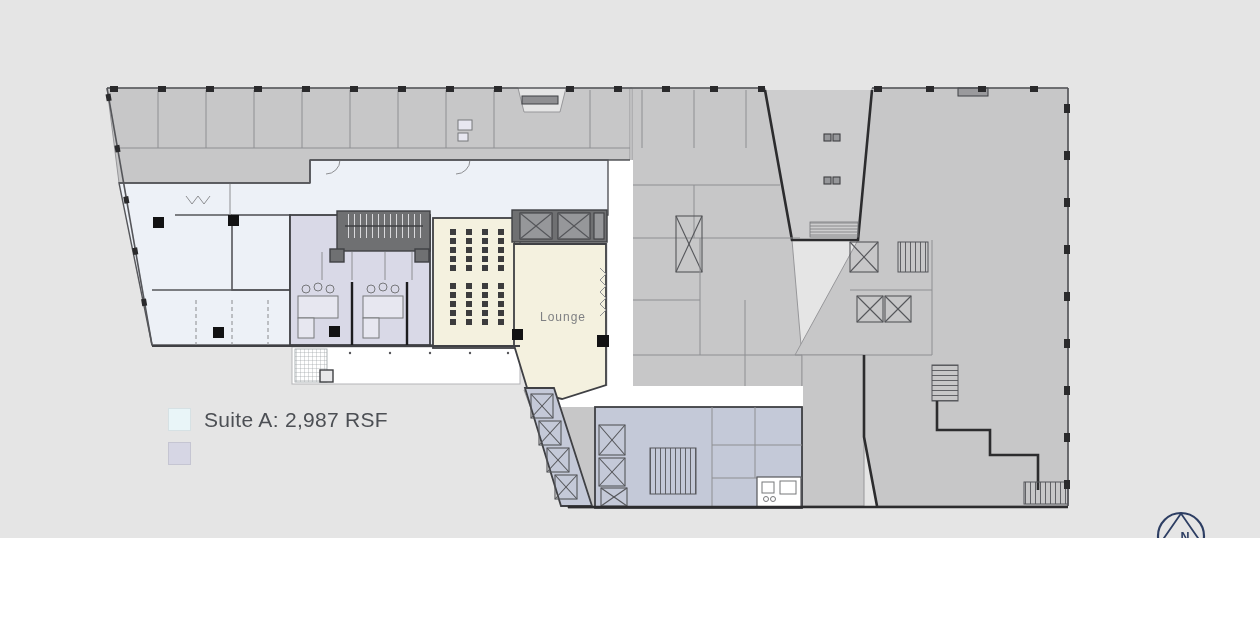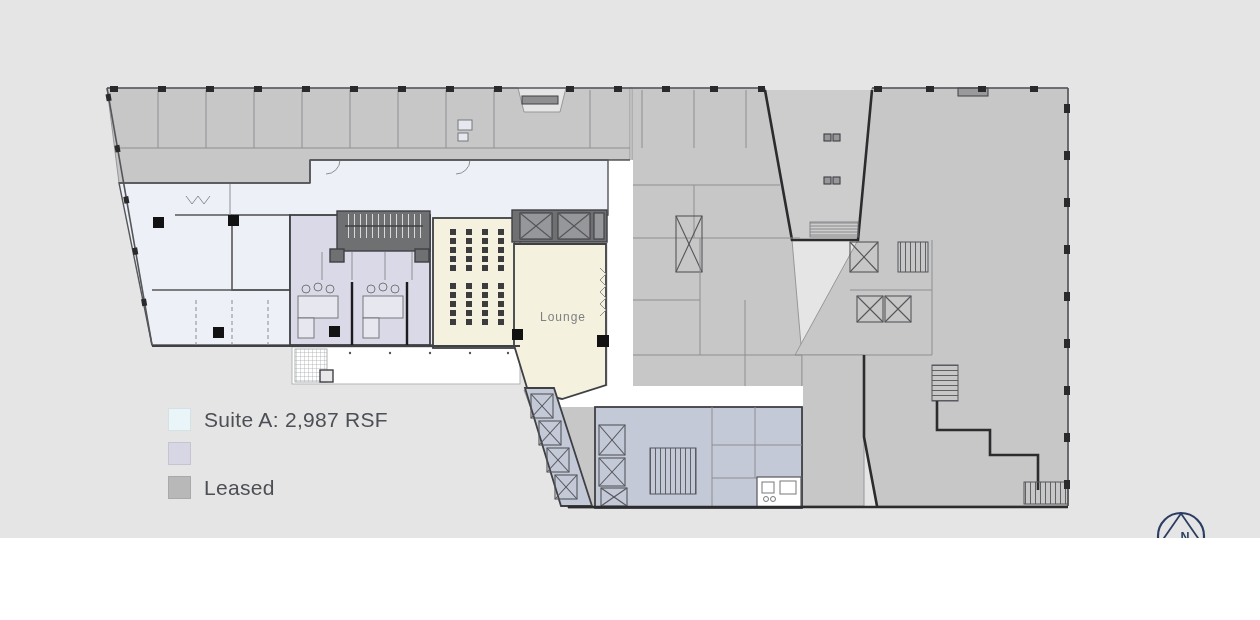--- a/index.html
+++ b/index.html
@@ -320,19 +320,15 @@
   </svg>
 
   <div class="legend">
     <div class="legend-row">
       <div class="swatch" style="background: rgb(233, 245, 248);"></div>
       <span class="legend-label">Suite A: 2,987 RSF</span>
     </div>
     <div class="legend-row">
       <div class="swatch" style="background: rgb(214, 214, 228);"></div>
     </div>
-    <div class="legend-row">
-      <div class="swatch" style="background: rgb(184, 184, 185);"></div>
-      <span class="legend-label">Leased</span>
-    </div>
   </div>
 
 </div>
 
 </body></html>

